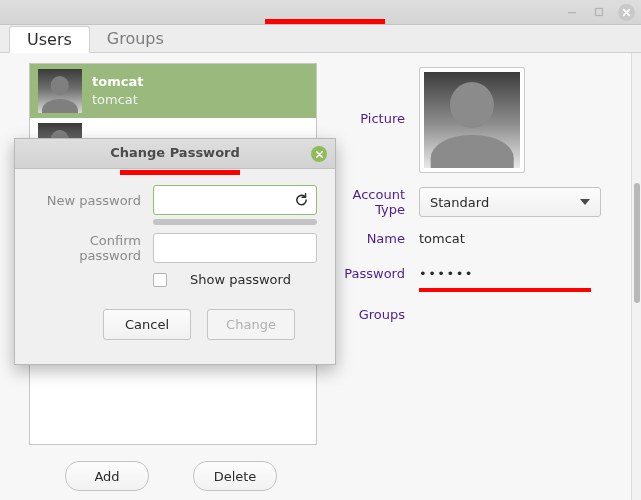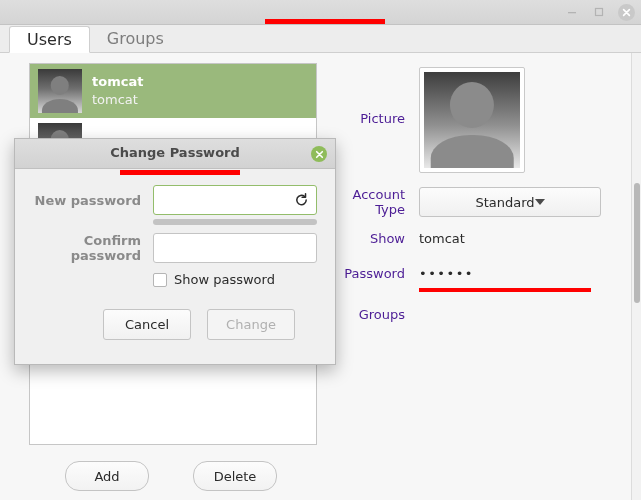--- a/index.html
+++ b/index.html
@@ -254,21 +254,21 @@
     height: 30px;
     background: linear-gradient(to bottom, #fcfcfc, #f0f0f0);
     border: 1px solid #c4c4c4;
     border-radius: 3px;
     display: flex;
     align-items: center;
     padding: 0 10px;
     box-sizing: border-box;
     font-size: 13px;
     color: #2b2b2b;
-    justify-content: center;
+    justify-content: space-between;
   }
   .caret {
     width: 0; height: 0;
     border-left: 5px solid transparent;
     border-right: 5px solid transparent;
     border-top: 6px solid #4a4a4a;
   }
   .static-value { font-size: 13px; color: #2b2b2b; padding-top: 2px; }
   .dots { letter-spacing: 1.5px; font-size: 13px; color: #2b2b2b; }
   .pw-underline {
@@ -340,21 +340,20 @@
     background: #ff0000;
     z-index: 51;
   }
   .dialog-body {
     padding: 16px 18px 0 10px;
   }
   .drow {
     display: flex;
     align-items: center;
     margin-bottom: 4px;
-    font-weight: bold;
   }
   .dlabel {
     width: 128px;
     flex: 0 0 auto;
     text-align: right;
     padding-right: 12px;
     font-size: 13px;
     color: #8a8a8a;
     box-sizing: border-box;
   }
@@ -380,21 +379,21 @@
   .strength-row { display: flex; margin-bottom: 8px; }
   .strength-spacer { width: 128px; flex: 0 0 auto; padding-right: 12px; box-sizing: border-box; }
   .strength-bar {
     flex: 1 1 auto;
     height: 6px;
     background: #c3c3c3;
     border-radius: 3px;
   }
   .check-row { display: flex; margin-top: 9px; }
   .check-spacer { width: 128px; flex: 0 0 auto; padding-right: 12px; box-sizing: border-box; }
-  .checkbox-wrap { display: flex; align-items: flex-end; gap: 7px; }
+  .checkbox-wrap { display: flex; align-items: flex-end; gap: 23px; }
   .checkbox {
     width: 14px; height: 14px;
     background: #ffffff;
     border: 1px solid #b5b5b5;
     border-radius: 2px;
     box-sizing: border-box;
   }
   .check-label { font-size: 13px; color: #2b2b2b; }
   .dialog-actions {
     display: flex;
@@ -506,21 +505,21 @@
         <div class="form-label">Account Type</div>
         <div class="form-value">
           <div class="combo">
             <span>Standard</span>
             <span class="caret"></span>
           </div>
         </div>
       </div>
 
       <div class="form-row" style="margin-bottom:20px;align-items:center;">
-        <div class="form-label">Show</div>
+        <div class="form-label">Name</div>
         <div class="form-value">
           <span class="static-value">tomcat</span>
         </div>
       </div>
 
       <div class="form-row" style="margin-bottom:26px;align-items:center;">
         <div class="form-label">Password</div>
         <div class="form-value">
           <span class="dots">••••••</span>
           <div class="pw-underline"></div>

